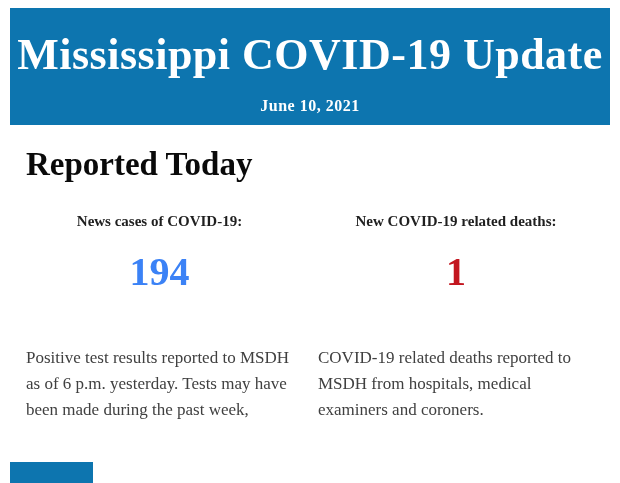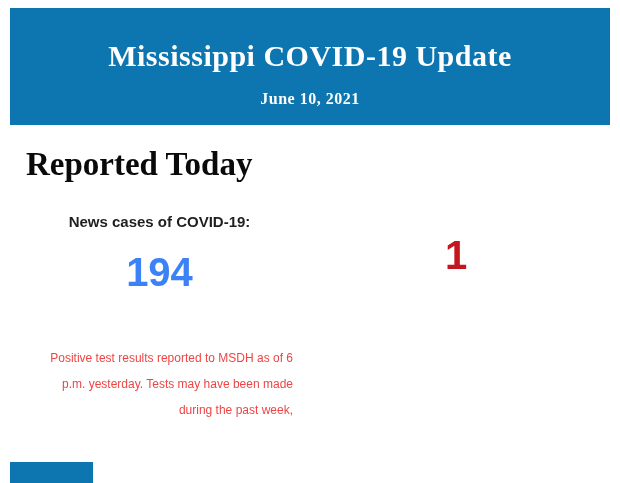--- a/index.html
+++ b/index.html
@@ -20,25 +20,25 @@
     position: absolute;
     top: 8px;
     left: 10px;
     width: 600px;
     height: 117px;
     background: #0d75af;
     color: #ffffff;
     text-align: center;
   }
   .banner h1 {
-    margin: 12px;
+    margin: 3px;
     padding-top: 19px;
     font-family: "Liberation Serif", "DejaVu Serif", serif;
     font-weight: 700;
-    font-size: 30px;
+    font-size: 44px;
     line-height: 1.15;
     letter-spacing: 0.5px;
   }
   .banner .date {
     margin-top: 16px;
     font-family: "Liberation Serif", "DejaVu Serif", serif;
     font-weight: 700;
     font-size: 16px;
     letter-spacing: 0.5px;
   }
@@ -57,42 +57,43 @@
     font-weight: 700;
     font-size: 33px;
     line-height: 1.15;
     color: #0a0a0a;
   }
   .stats-grid {
     display: grid;
     grid-template-columns: 267px 276px;
     column-gap: 25px;
     margin-top: 29px;
+    font-family: Liberation Serif, serif;
   }
   .stat-label {
     text-align: center;
     font-weight: 700;
     font-size: 15px;
     color: #1f1f1f;
   }
   .stat-value {
     text-align: center;
     margin-top: 19px;
     font-weight: 700;
     font-size: 40px;
     line-height: 1.15;
   }
   .value-cases { color: #3b82f6; }
   .value-deaths { color: #c3161f; }
   .stat-desc {
     margin: 50px 0 0 0;
-    font-size: 12px;
+    font-size: 17px;
     line-height: 26px;
-    color: #ef4444;
-    text-align: right;
+    color: #404040;
+    text-align: left;
   }
   
   .partial-banner {
     position: absolute;
     left: 10px;
     bottom: 0;
     width: 83px;
     height: 21px;
     background: #0d75af;
   }
@@ -112,21 +113,23 @@
 
     <div class="stats-grid">
 
       <div class="stat-col">
         <div class="stat-label">News cases of COVID-19:</div>
         <div class="stat-value value-cases">194</div>
         <p class="stat-desc">Positive test results reported to MSDH as of 6 p.m. yesterday. Tests may have been made during the past week,</p>
       </div>
 
       <div class="stat-col">
+        <div class="stat-label">New COVID-19 related deaths:</div>
         <div class="stat-value value-deaths">1</div>
+        <p class="stat-desc">COVID-19 related deaths reported to MSDH from hospitals, medical examiners and coroners.</p>
       </div>
 
     </div>
   </main>
 
   <div class="partial-banner"></div>
 
 </div>
 
 </body></html>

